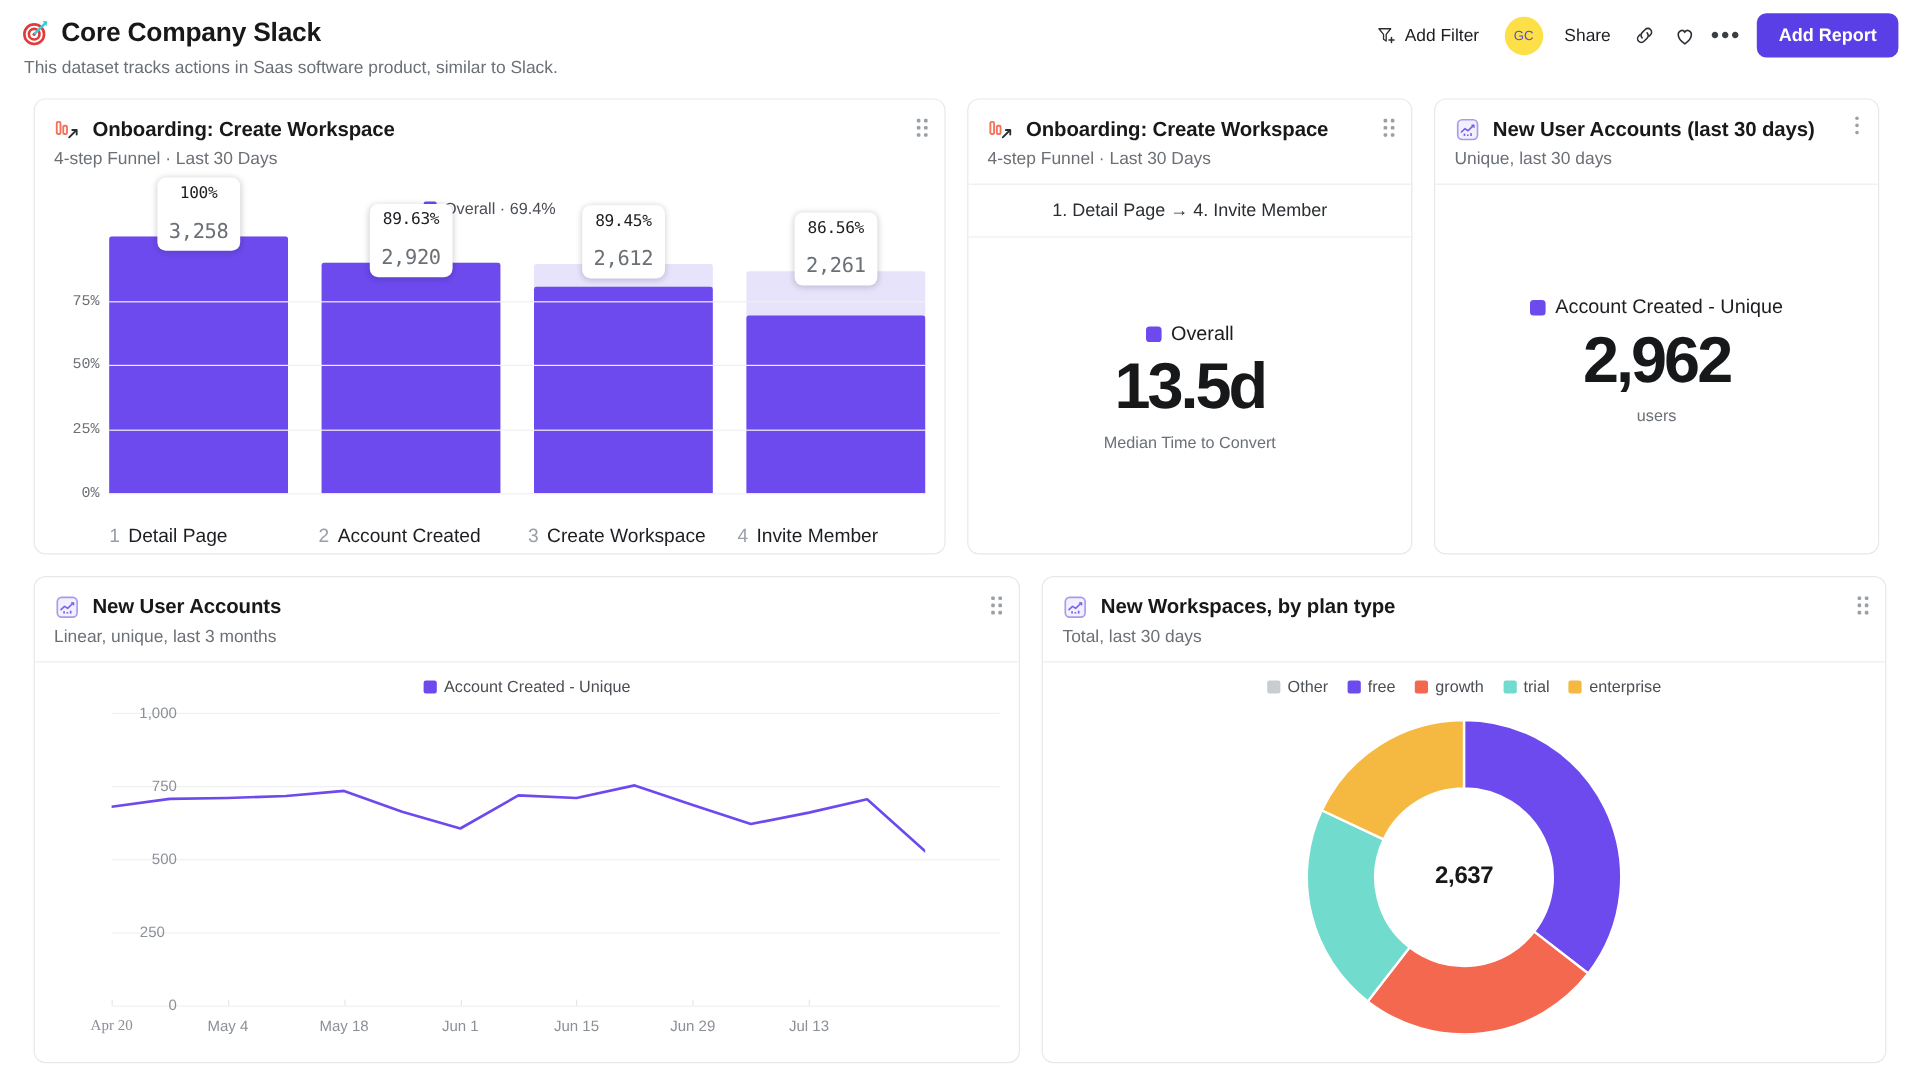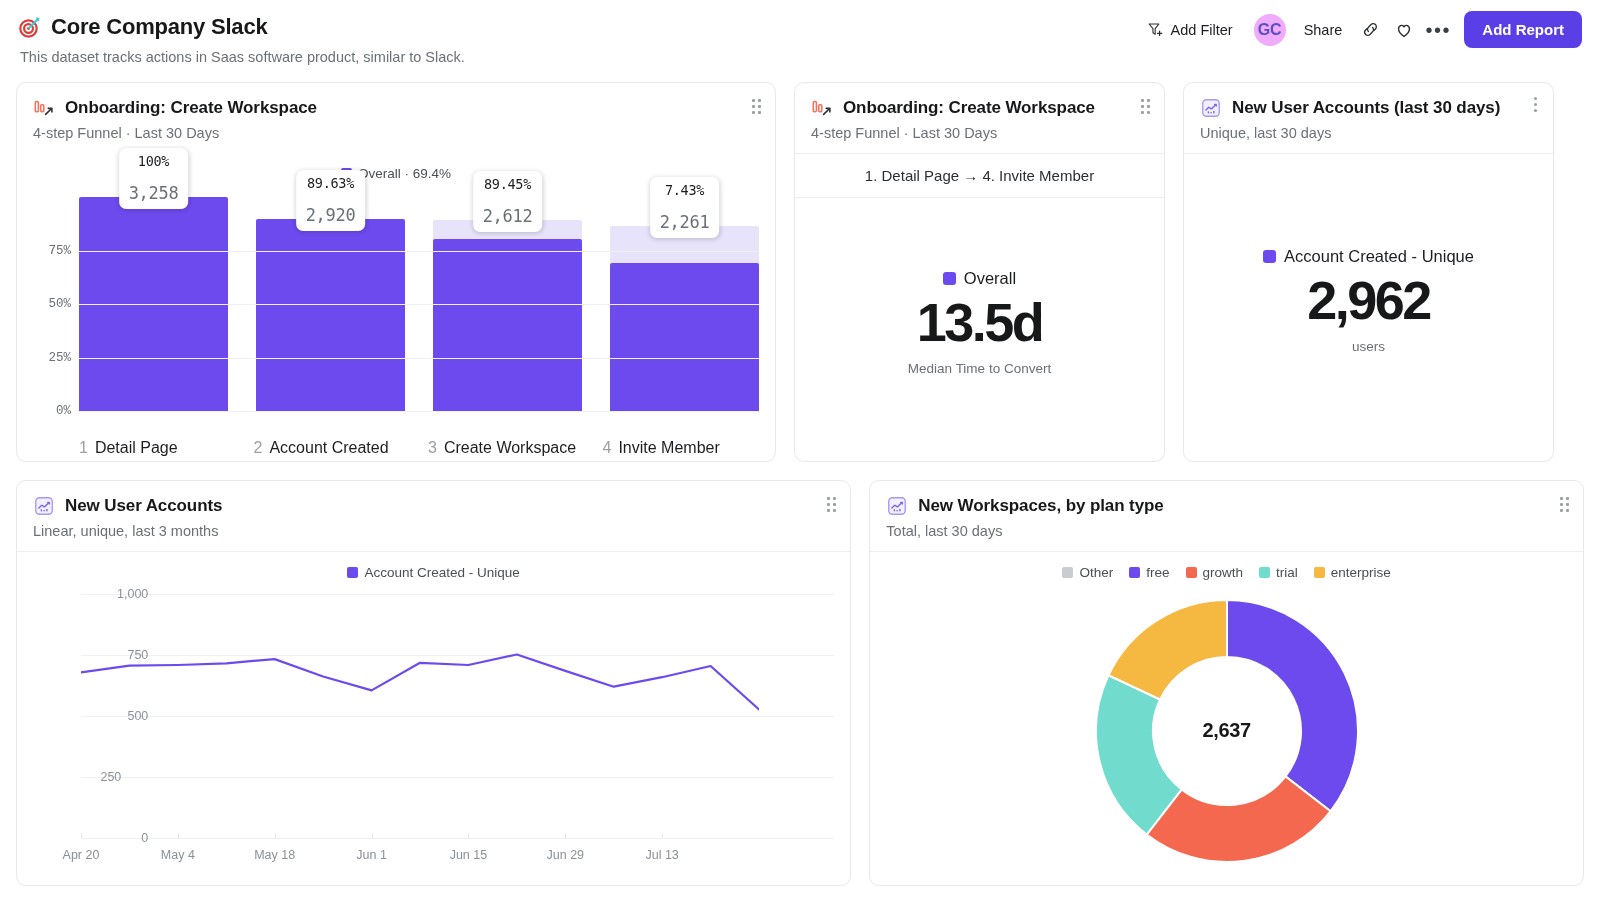--- a/index.html
+++ b/index.html
@@ -31,42 +31,42 @@
     display: flex; align-items: center; gap: 0px;
   }
   .hact {
     display: flex; align-items: center; gap: 7px;
     font-size: 14.5px; color: #1c1e21;
     padding: 6px 11px; border-radius: 7px; cursor: pointer;
     white-space: nowrap;
   }
   .avatar {
     width: 32px; height: 32px; border-radius: 50%;
-    background: #f0abfc; color: #5c4fc4;
+    background: #fde047; color: #5c4fc4;
     display: flex; align-items: center; justify-content: center;
-    font-size: 16px; font-weight: bold; margin: 0 7px 0 10px;
+    font-size: 11px; font-weight: normal; margin: 0 7px 0 10px;
     cursor: pointer;
   }
   .icon-btn {
     width: 34px; height: 34px; border-radius: 7px;
     display: flex; align-items: center; justify-content: center;
     cursor: pointer; color: #2b2f33;
   }
   .dots-h { font-size: 20px; line-height: 8px; letter-spacing: 1.5px; color: #3a3f44; }
   .add-report-btn {
     background: #5b3fe6; color: #fff; border: none;
     font-family: "Liberation Sans", sans-serif;
     font-size: 15px; font-weight: bold;
     padding: 10px 18px; border-radius: 8px; cursor: pointer;
     margin-left: 9px;
   }
 
   
   .grid {
-    padding: 0 16px;
+    padding: 0 28px;
     display: flex; flex-direction: column; gap: 18px;
   }
   .row { display: flex; gap: 18px; }
 
   .card {
     background: #fff;
     border: 1px solid #e6e8eb;
     border-radius: 10px;
     display: flex; flex-direction: column;
     overflow: hidden;
@@ -294,21 +294,21 @@
                   <div class="bar-fill" style="height: 171.585px;"></div>
                   <div class="bar-tip" style="bottom: 179.423px;">
                     <div class="pct">89.45%</div>
                     <div class="cnt">2,612</div>
                   </div>
                 </div>
                 <div class="bar-col">
                   <div class="bar-ghost" style="height: 185.238px;"></div>
                   <div class="bar-fill" style="height: 148.495px;"></div>
                   <div class="bar-tip" style="bottom: 173.238px;">
-                    <div class="pct">7.43%</div>
+                    <div class="pct">86.56%</div>
                     <div class="cnt">2,261</div>
                   </div>
                 </div>
               </div>
           </div>
           <div class="funnel-xlabels" id="funnel-xlabels">
               <div class="xlab">
                 <span class="num">1</span>
                 <span class="nm">Detail Page</span>
               </div>
@@ -437,25 +437,25 @@
               <div class="line-gridline" style="top: 244px;"></div>
               <div class="line-gridline" style="top: 183px;"></div>
               <div class="line-gridline" style="top: 122px;"></div>
               <div class="line-gridline" style="top: 61px;"></div>
               <div class="line-gridline" style="top: 0px;"></div>
               <svg width="678" height="244" style="position: absolute; left: 0px; top: 0px;">
                 <polyline points="0.0,78.3 48.4,71.7 96.9,71.0 145.3,69.3 193.7,65.1 242.1,82.5 290.6,96.4 339.0,68.8 387.4,71.0 435.9,60.5 484.3,76.9 532.7,92.7 581.1,83.2 629.6,72.0 678.0,115.4" fill="none" stroke="#6d4aee" stroke-width="2.2" stroke-linejoin="round" stroke-linecap="round"></polyline>
               </svg>
             </div>
         <div class="line-ytick" style="top: 258px; right: 702px;">0</div>
-            <div class="line-ytick" style="top: 197px; right: 729px;">250</div>
+            <div class="line-ytick" style="top: 197px; right: 712px;">250</div>
             <div class="line-ytick" style="top: 136px; right: 702px;">500</div>
             <div class="line-ytick" style="top: 75px; right: 702px;">750</div>
             <div class="line-ytick" style="top: 14px; right: 702px;">1,000</div>
-            <div class="line-xtick" style="left: 64px;">Apr 20</div>
+            <div class="line-xtick" style="left: 64px; font-family: Liberation Serif, serif;">Apr 20</div>
             <div class="line-tickmark" style="left: 64px;"></div>
             <div class="line-xtick" style="left: 160.857px; margin-top: 39px;">May 4</div>
             <div class="line-tickmark" style="left: 160.857px;"></div>
             <div class="line-xtick" style="left: 257.714px;">May 18</div>
             <div class="line-tickmark" style="left: 257.714px;"></div>
             <div class="line-xtick" style="left: 354.571px;">Jun 1</div>
             <div class="line-tickmark" style="left: 354.571px;"></div>
             <div class="line-xtick" style="left: 451.429px;">Jun 15</div>
             <div class="line-tickmark" style="left: 451.429px;"></div>
             <div class="line-xtick" style="left: 548.286px;">Jun 29</div>

